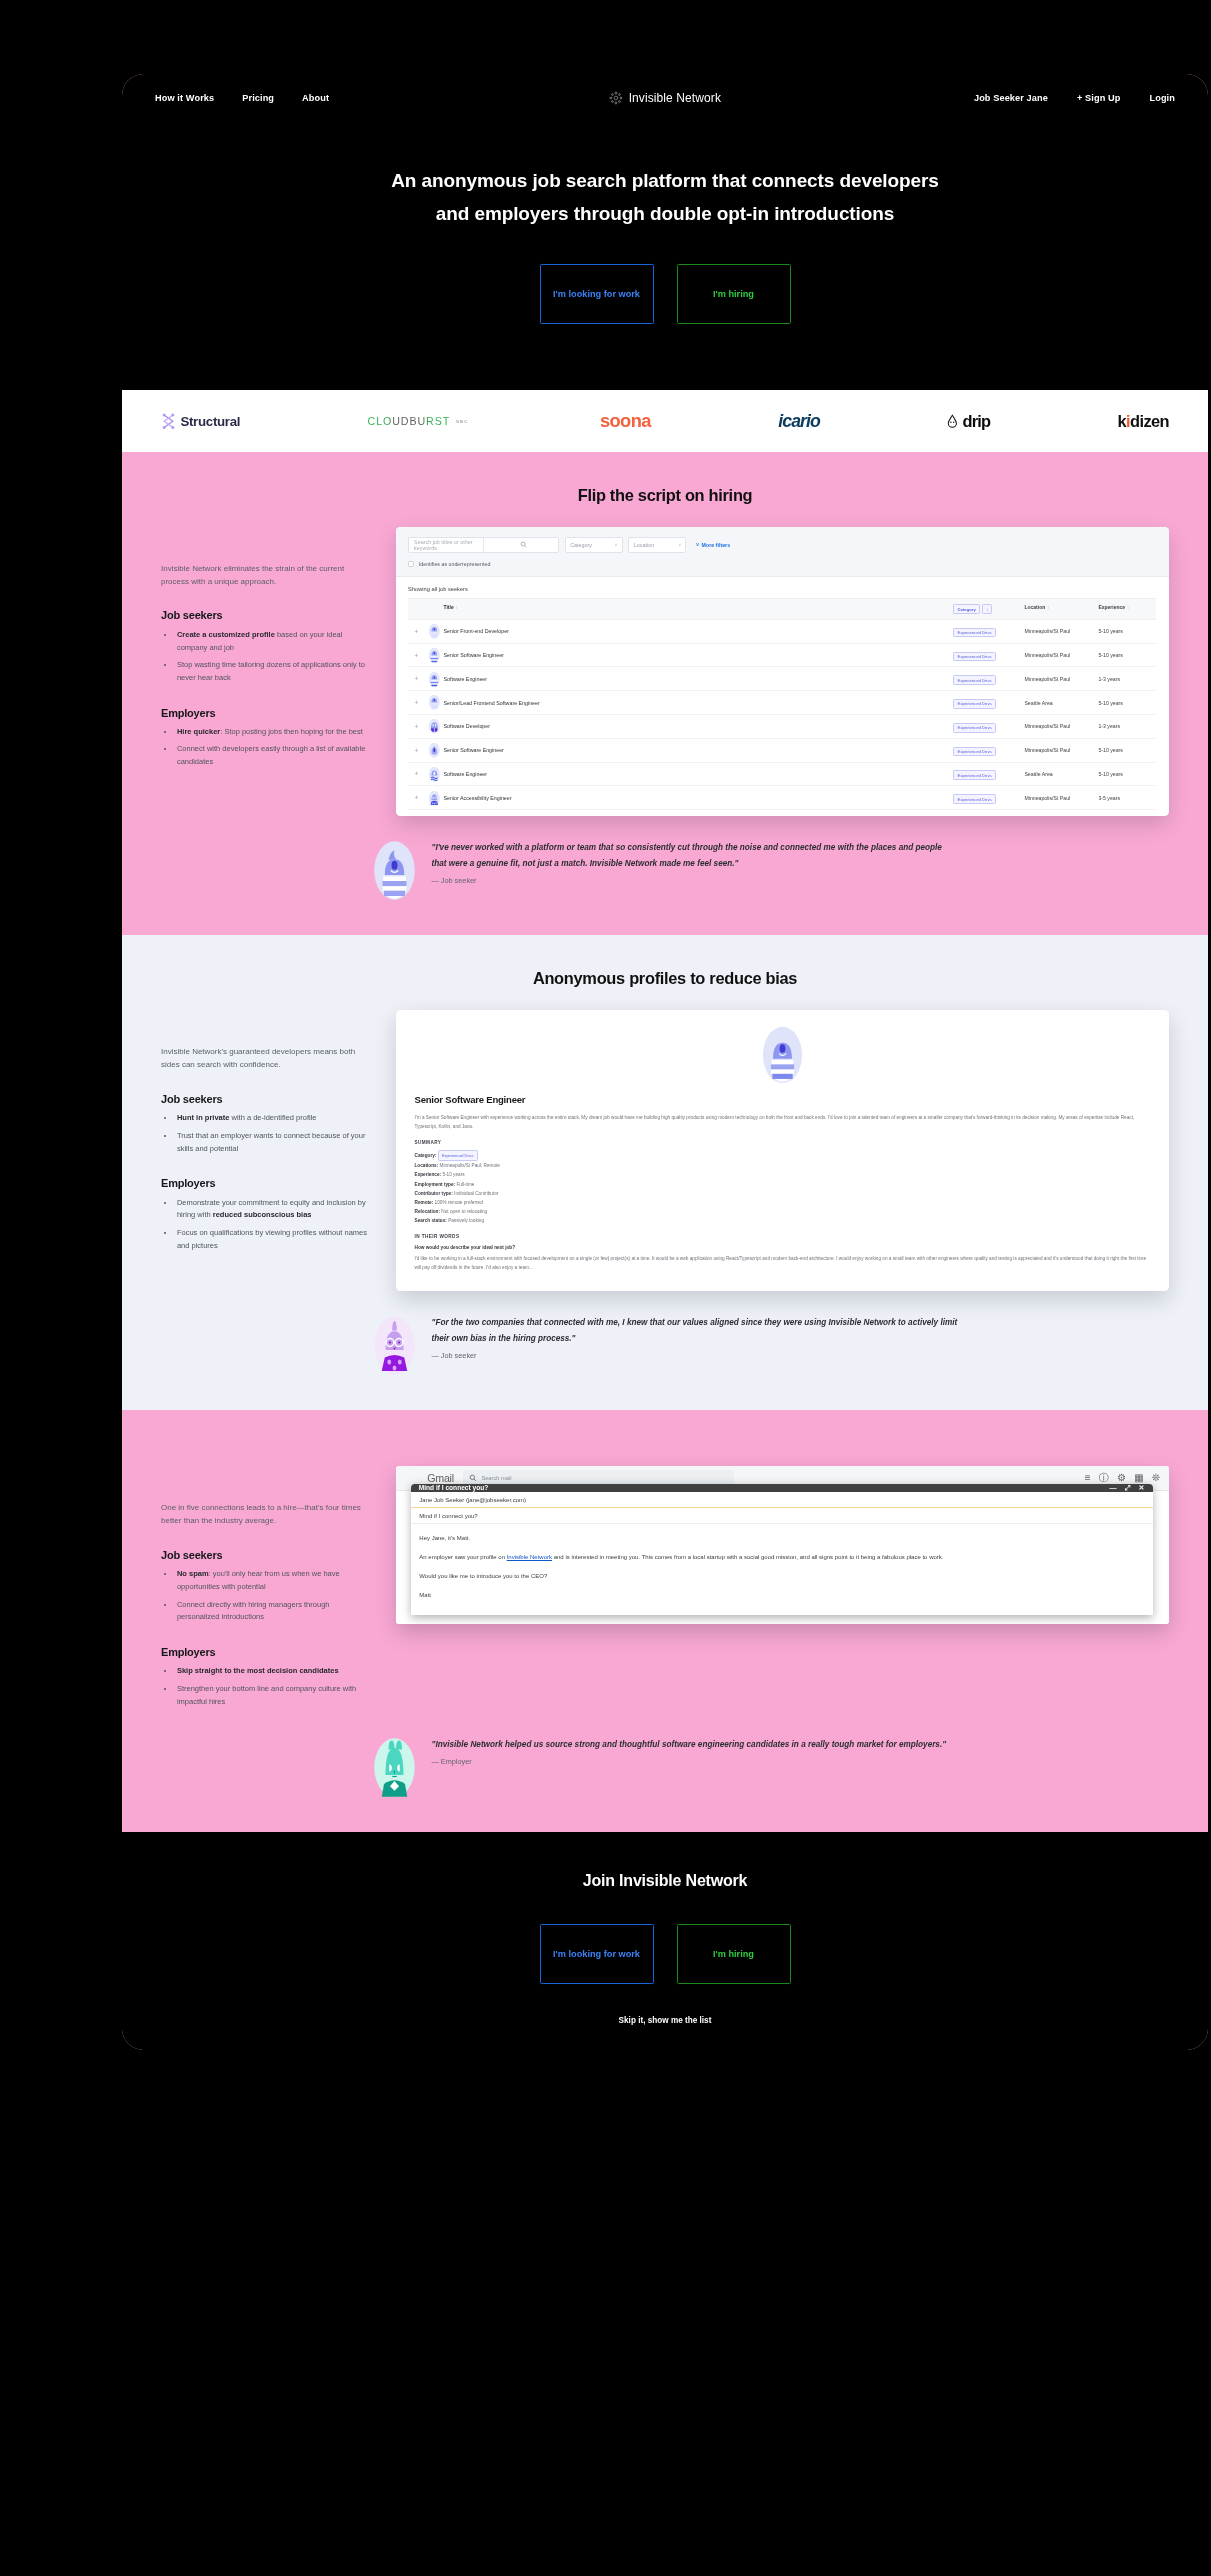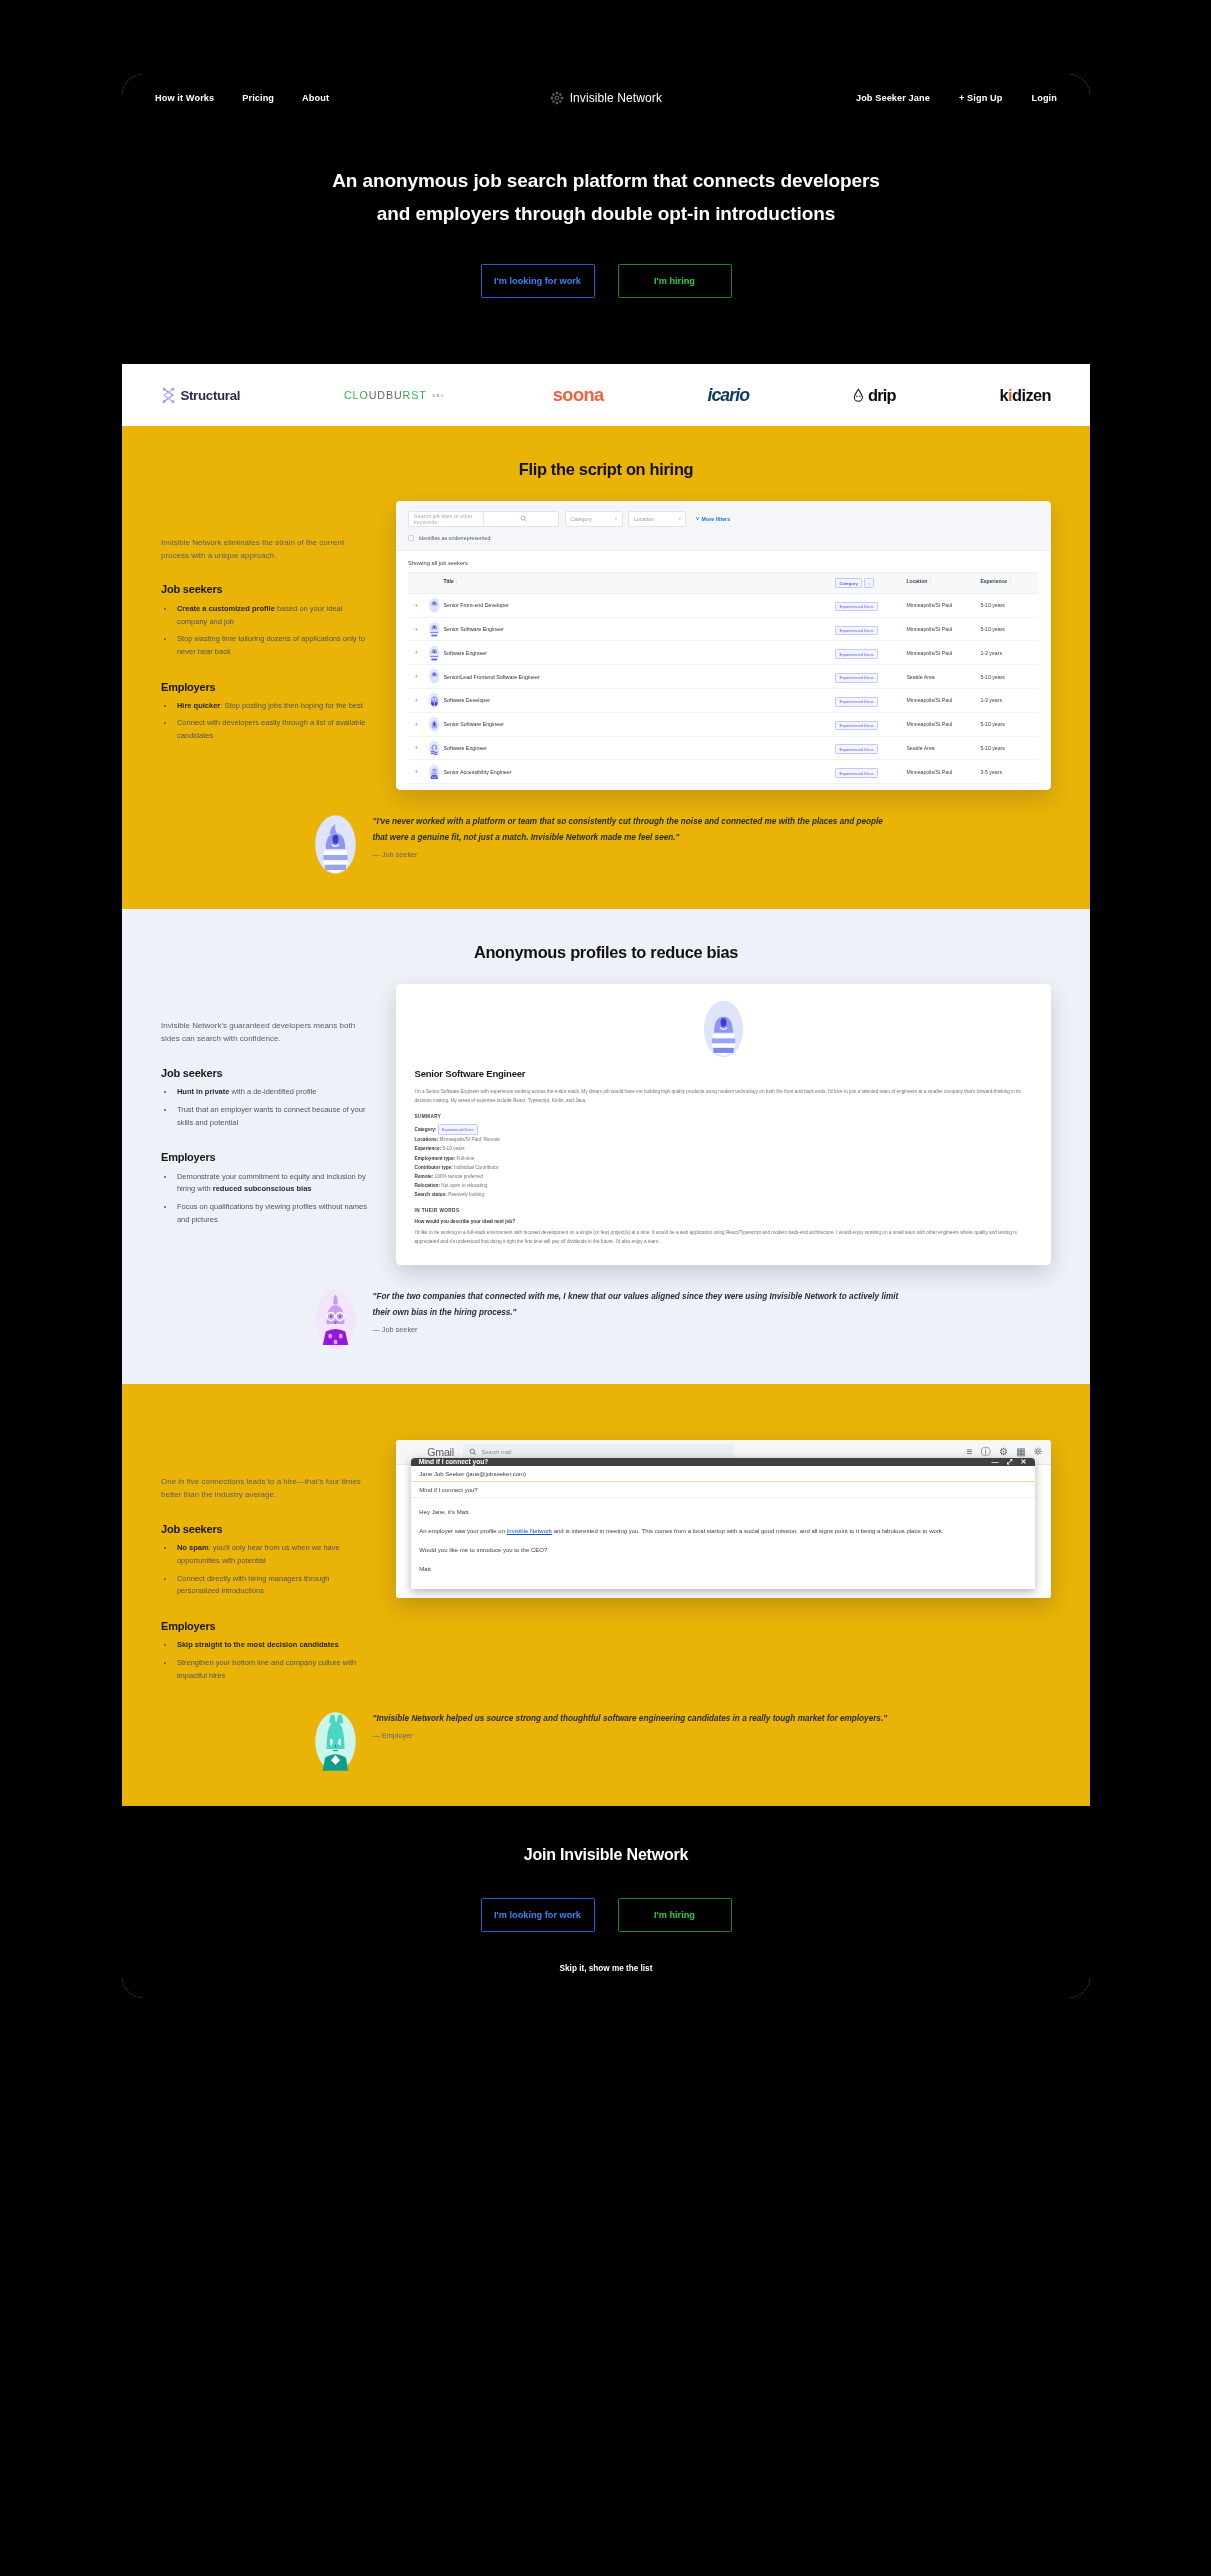--- a/index.html
+++ b/index.html
@@ -2,39 +2,39 @@
 <html style="font-size:10px"><head>
 <meta charset="utf-8">
 <style>
   * { box-sizing: border-box; margin: 0; padding: 0; }
   html, body { background: #000; }
   body {
     width: 1212px; height: 2576px;
     font-family: "Liberation Sans", sans-serif;
     color: #111; overflow: hidden; position: relative;
   }
-  .page { position: absolute; left: 122px; top: 74px; width: 968px; background:#eab308;
+  .page { position: absolute; left: 122px; top: 74px; width: 1086px; background:#f9a8d4;
           border-radius: 21.5px; overflow: hidden; }
 
   
   .nav { background:#000; height:47px; display:flex; align-items:center; padding: 0 33px; }
   .nav-left { display:flex; gap:28px; }
   .nav-right { display:flex; gap:29px; margin-left:auto; }
   .nav a { color:#fff; font-size:9.2px; font-weight:700; letter-spacing:0.1px; text-decoration:none;
            white-space:nowrap; }
   .brand { position:absolute; left:50%; transform:translateX(-50%); display:flex; align-items:center; gap:5.7px; }
   .brand-name { color:#fff; font-size:12px; font-weight:400; letter-spacing:0.1px; }
   .brand-mark { width:14px; height:14px; opacity:.85; }
 
   
   .hero { background:#000; padding: 43px 0 66px; text-align:center; }
   .hero h1 { color:#fff; font-size:19px; font-weight:800; line-height:1.74; letter-spacing:-0.1px;
              max-width:631px; margin:0 auto; }
   .hero-btns { margin-top:34px; display:flex; justify-content:center; gap:23px; }
-  .btn { font-size:9.2px; font-weight:600; padding: 11px 0; width:114px; text-align:center;
+  .btn { font-size:9.2px; font-weight:600; padding: 24px 0; width:114px; text-align:center;
          background:transparent; cursor:pointer; border-radius:1.3px; }
   .btn-work { border:1.3px solid #1565d8; color:#3b82f6; }
   .btn-hire { border:1.3px solid #1a8a1a; color:#2ecc40; }
 
   
   .logos { background:#fff; height:62px; display:flex; align-items:center; justify-content:space-between;
            padding: 0 39px; }
   .logo { display:flex; align-items:center; gap:4.4px; }
   .logo-structural { color:#2b2b4a; font-size:13.3px; font-weight:800; letter-spacing:-0.3px; }
   .logo-cloudburst { display:flex; align-items:center; gap:1.9px; }

